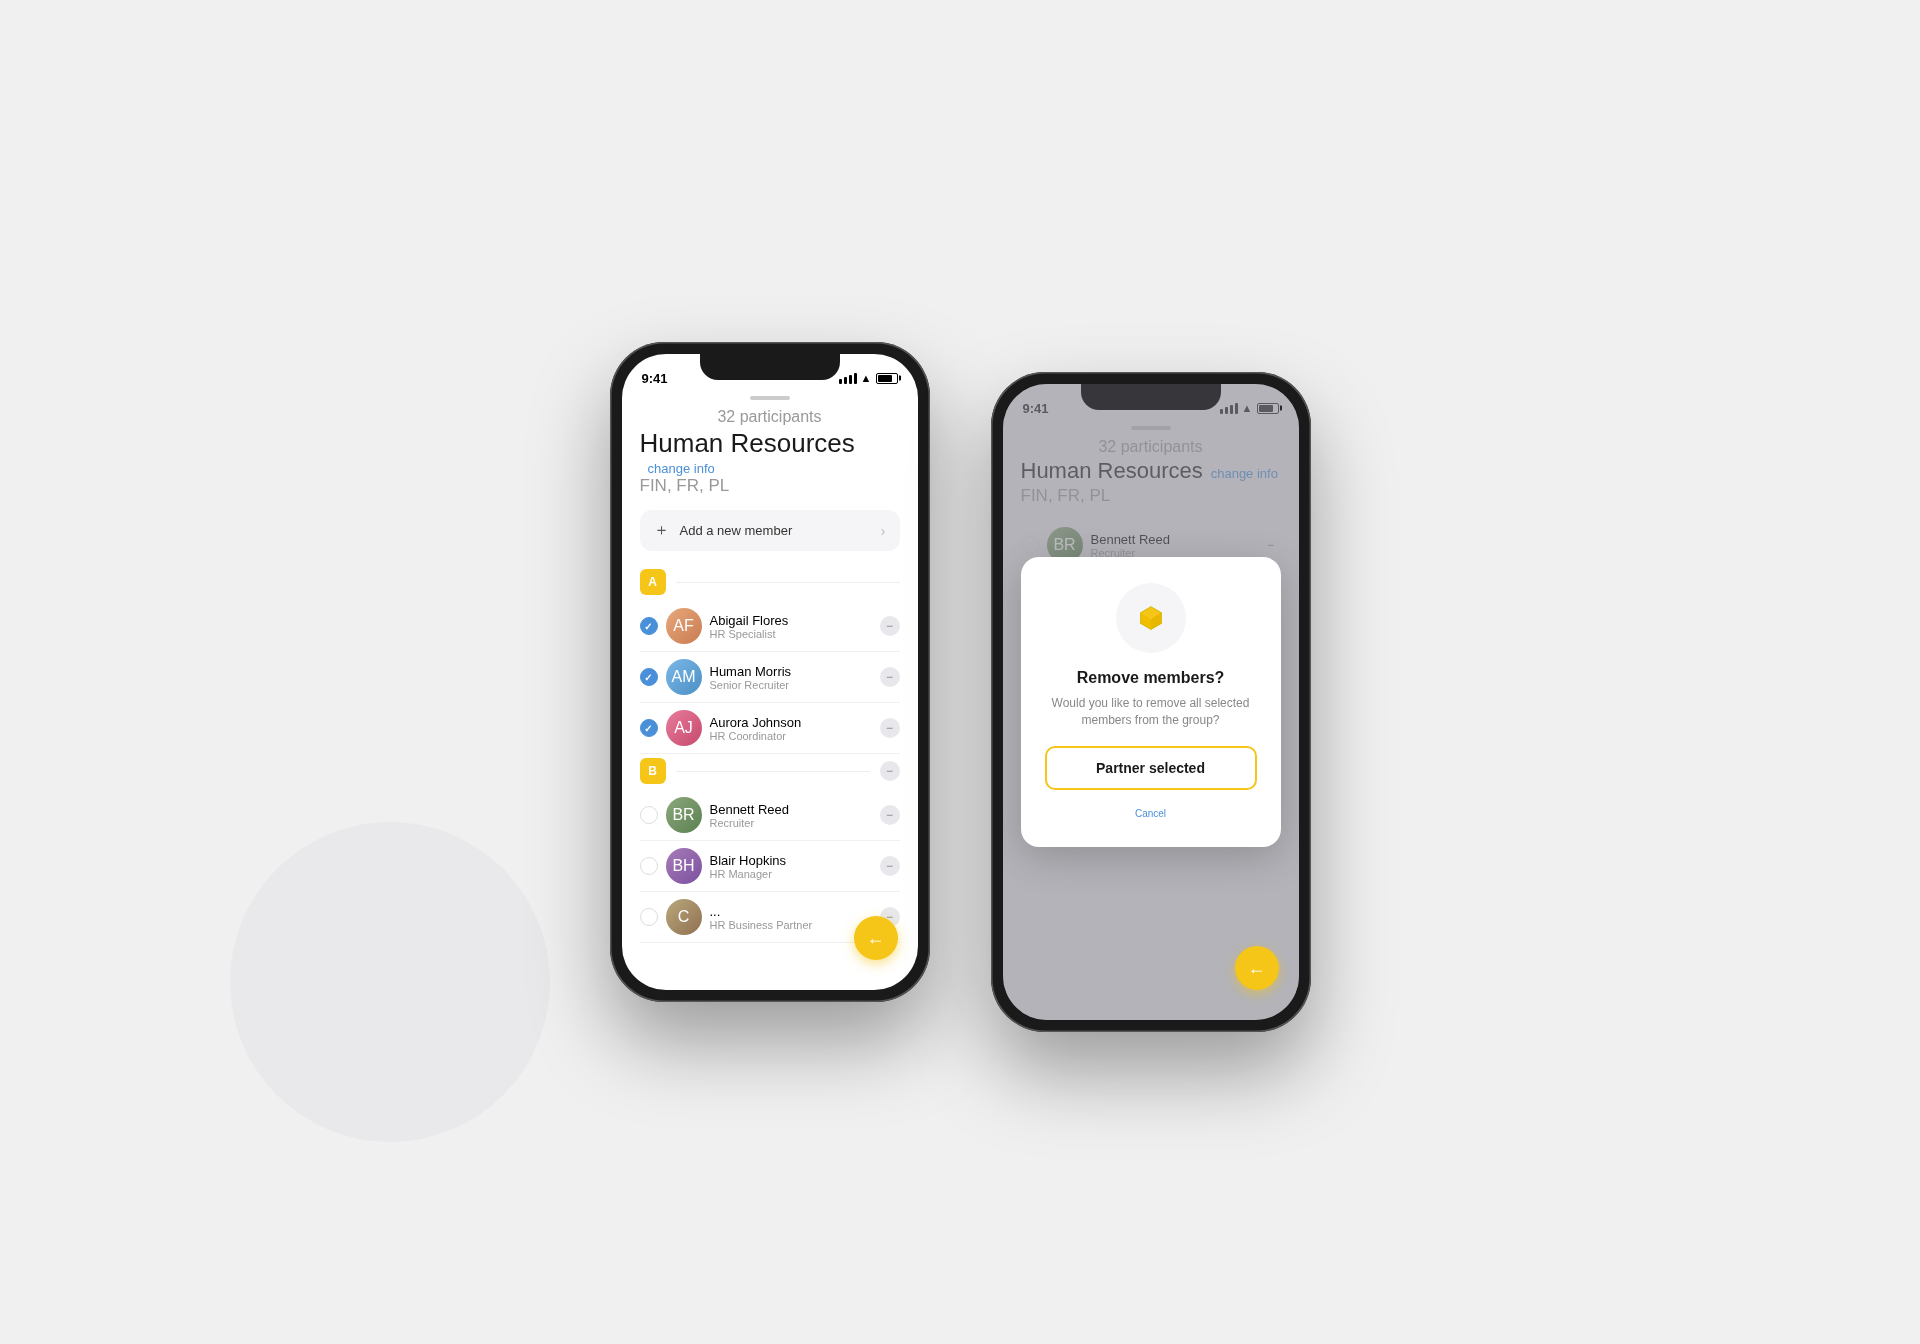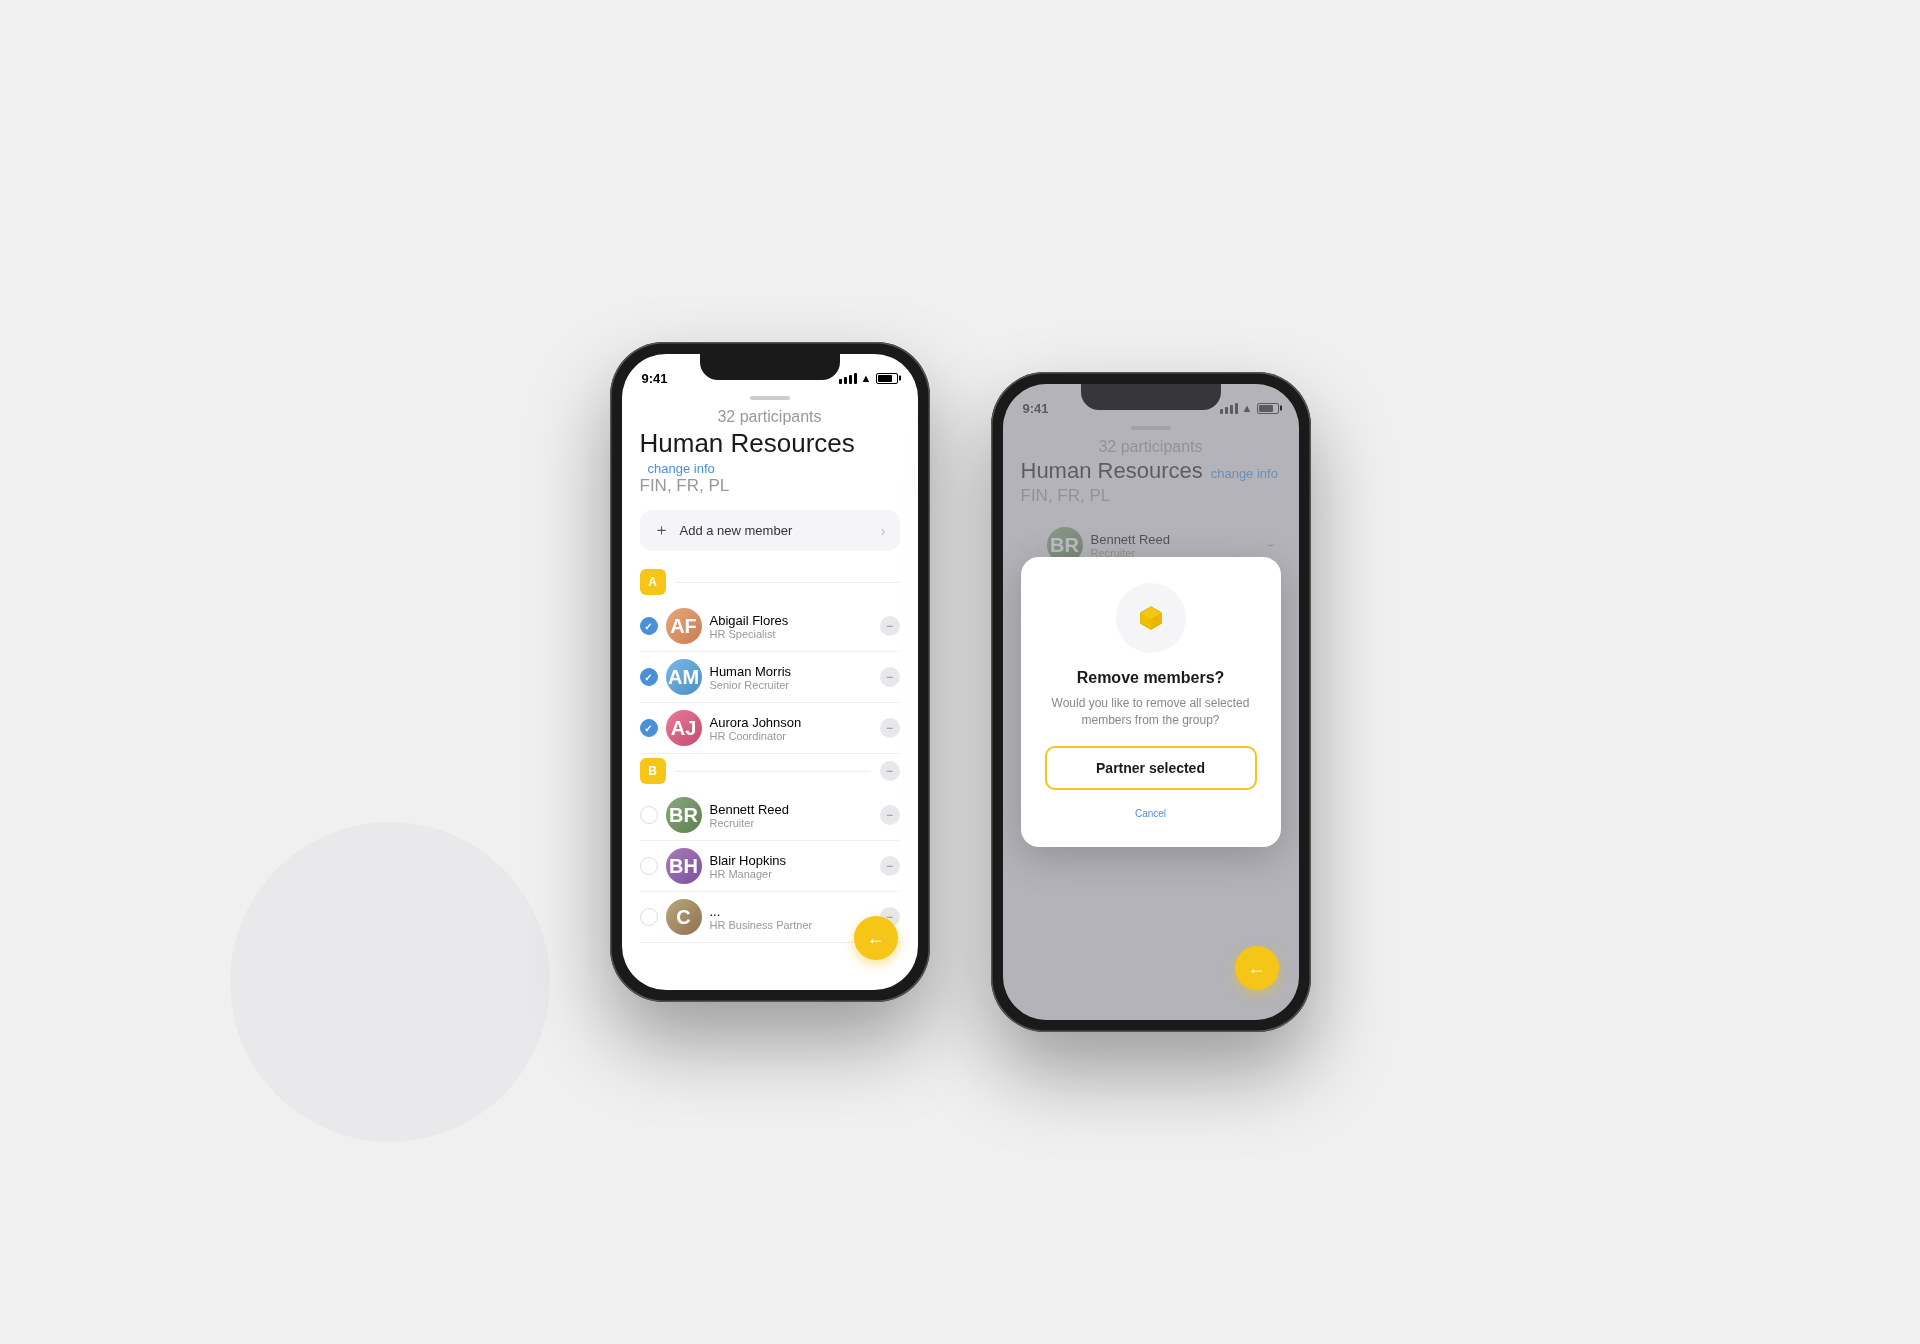--- a/index.html
+++ b/index.html
@@ -282,22 +282,22 @@
 
     .avatar {
       width: 36px;
       height: 36px;
       border-radius: 50%;
       overflow: hidden;
       flex-shrink: 0;
       display: flex;
       align-items: center;
       justify-content: center;
-      font-size: 20px;
-      font-weight: 700;
+      font-size: 16px;
+      font-weight: 400;
       color: white;
     }
 
     .avatar-abigail { background: linear-gradient(135deg, #e8a87c, #c97b50); }
     .avatar-asher { background: linear-gradient(135deg, #7cb8e8, #4a8fc5); }
     .avatar-aurora { background: linear-gradient(135deg, #e87c9a, #c54a6e); }
     .avatar-bennett { background: linear-gradient(135deg, #8ca87c, #5a8050); }
     .avatar-blair { background: linear-gradient(135deg, #a87cb8, #7a50a0); }
     .avatar-c { background: linear-gradient(135deg, #b8a87c, #907050); }
 

